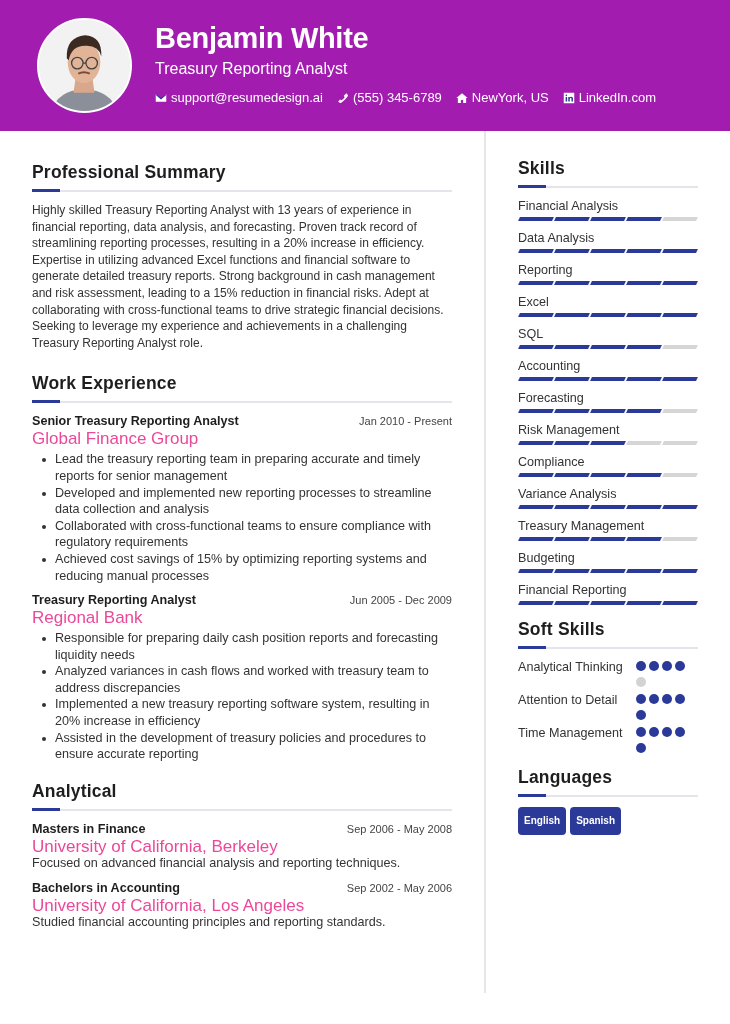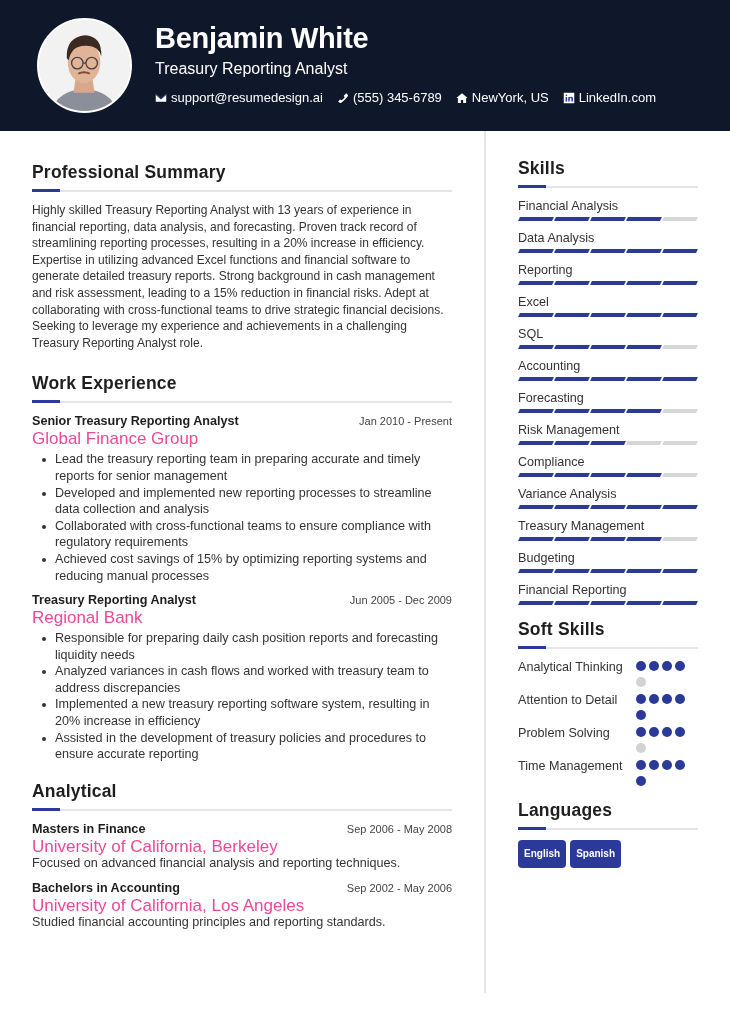--- a/index.html
+++ b/index.html
@@ -1,20 +1,20 @@
 <!DOCTYPE html>
 <html><head>
   <meta charset="utf-8">
   <style>
     * { box-sizing: border-box; margin: 0; padding: 0; }
     html, body { width: 730px; height: 1024px; background: #ffffff; overflow: hidden; }
     body { font-family: "Liberation Sans", "DejaVu Sans", sans-serif; color: #2b2b2b; position: relative; }
 
     
-    .header { position: absolute; left: 0; top: 0; width: 730px; height: 131px; background: #0f172a; }
+    .header { position: absolute; left: 0; top: 0; width: 730px; height: 131px; background: #a21caf; }
     .photo { position: absolute; left: 37px; top: 18px; width: 95px; height: 95px; border-radius: 50%; background: #f4f4f4; border: 2px solid #ffffff; overflow: hidden; }
     .photo svg { width: 100%; height: 100%; display: block; }
     .name { position: absolute; left: 155px; top: 22px; font-size: 29px; font-weight: bold; color: #ffffff; letter-spacing: -0.3px; }
     .title { position: absolute; left: 155px; top: 60px; font-size: 16px; color: #ffffff; }
     .contacts { position: absolute; left: 155px; top: 90px; display: flex; gap: 14px; font-size: 13px; color: #ffffff; align-items: center; white-space: nowrap; }
     .contact { display: flex; align-items: center; gap: 4px; }
     .contact svg { width: 12px; height: 12px; fill: #ffffff; display: block; }
 
     
     .divider { position: absolute; left: 484px; top: 131px; width: 2px; height: 862px; background: #e6e6e6; }
@@ -341,30 +341,20 @@
           <div class="soft-name">Attention to Detail</div>
           <div class="dots">
             <div class="dot"></div>
             <div class="dot"></div>
             <div class="dot"></div>
             <div class="dot"></div>
             <div class="dot"></div>
           </div>
         </div>
         <div class="soft">
-          <div class="soft-name">Problem Solving</div>
-          <div class="dots">
-            <div class="dot"></div>
-            <div class="dot"></div>
-            <div class="dot"></div>
-            <div class="dot"></div>
-            <div class="dot off"></div>
-          </div>
-        </div>
-        <div class="soft">
           <div class="soft-name">Time Management</div>
           <div class="dots">
             <div class="dot"></div>
             <div class="dot"></div>
             <div class="dot"></div>
             <div class="dot"></div>
             <div class="dot"></div>
           </div>
         </div>
       </div>

